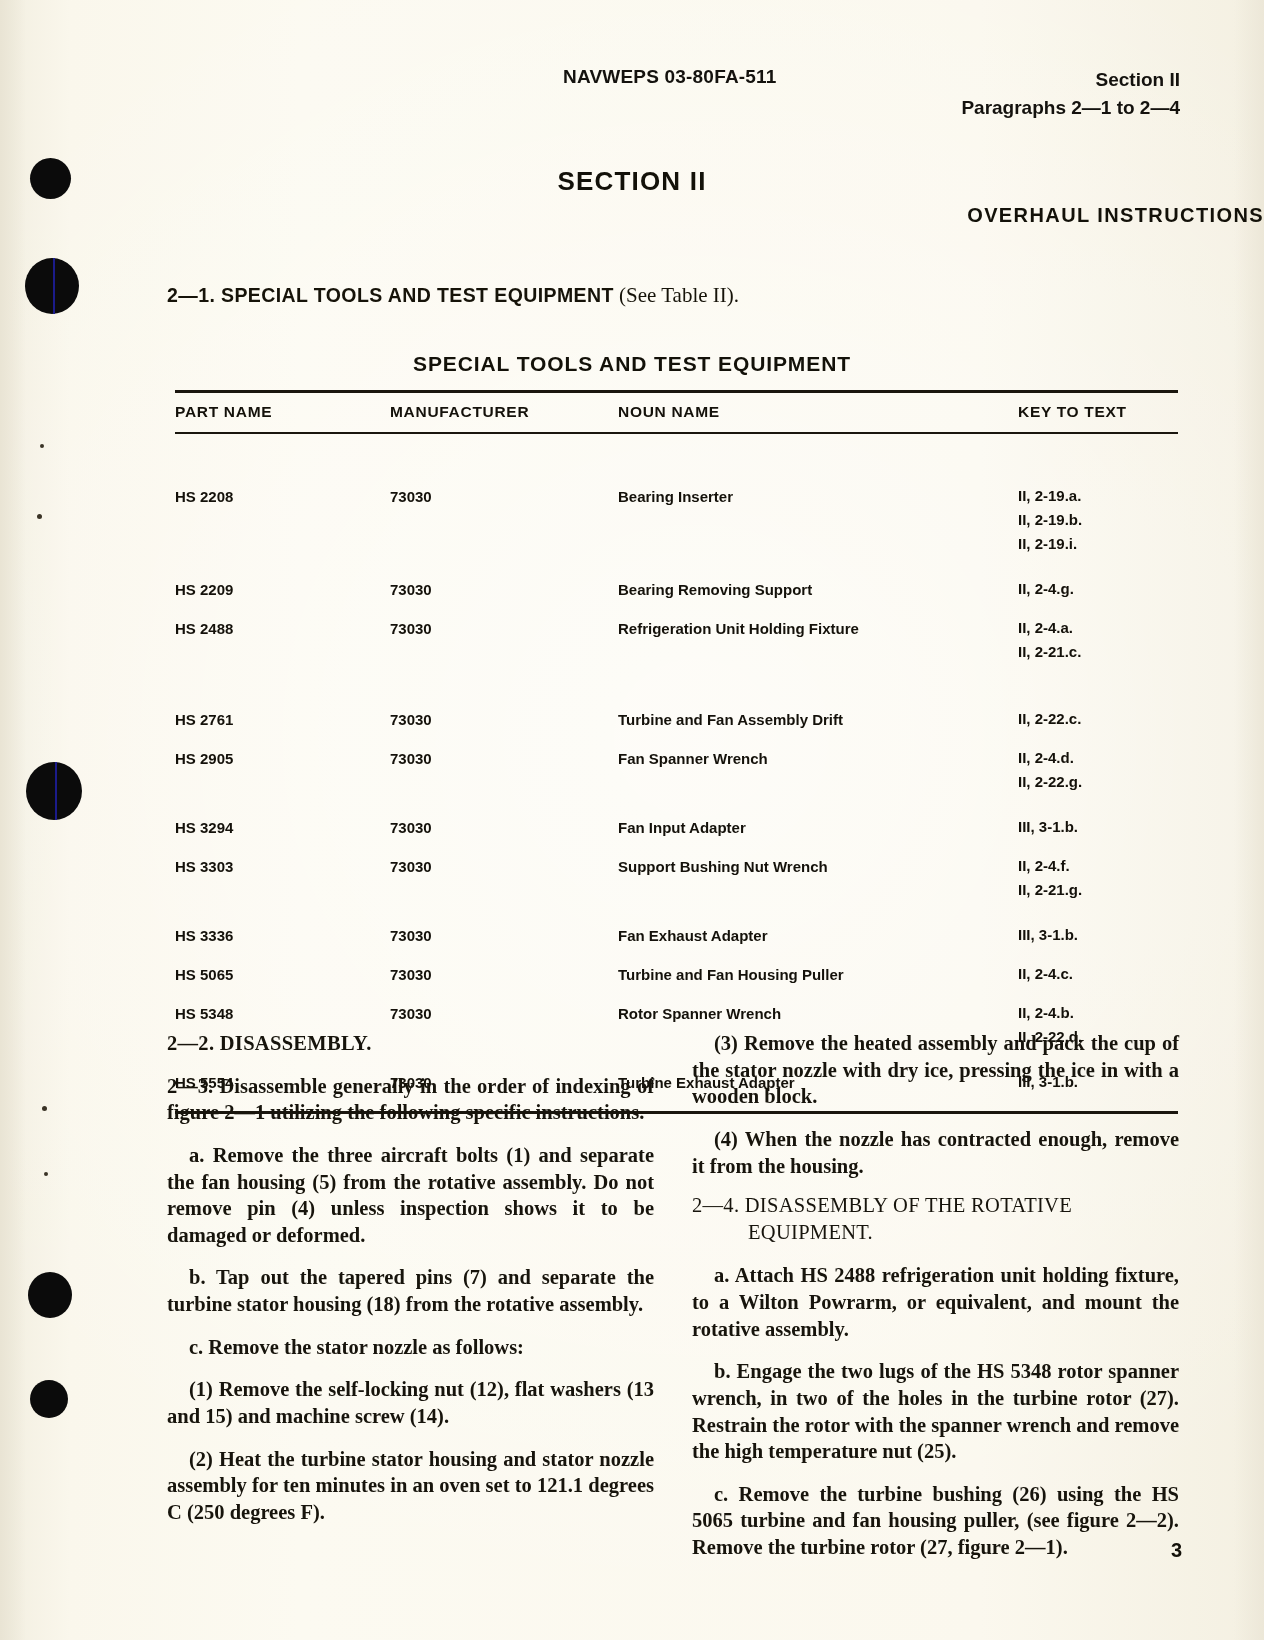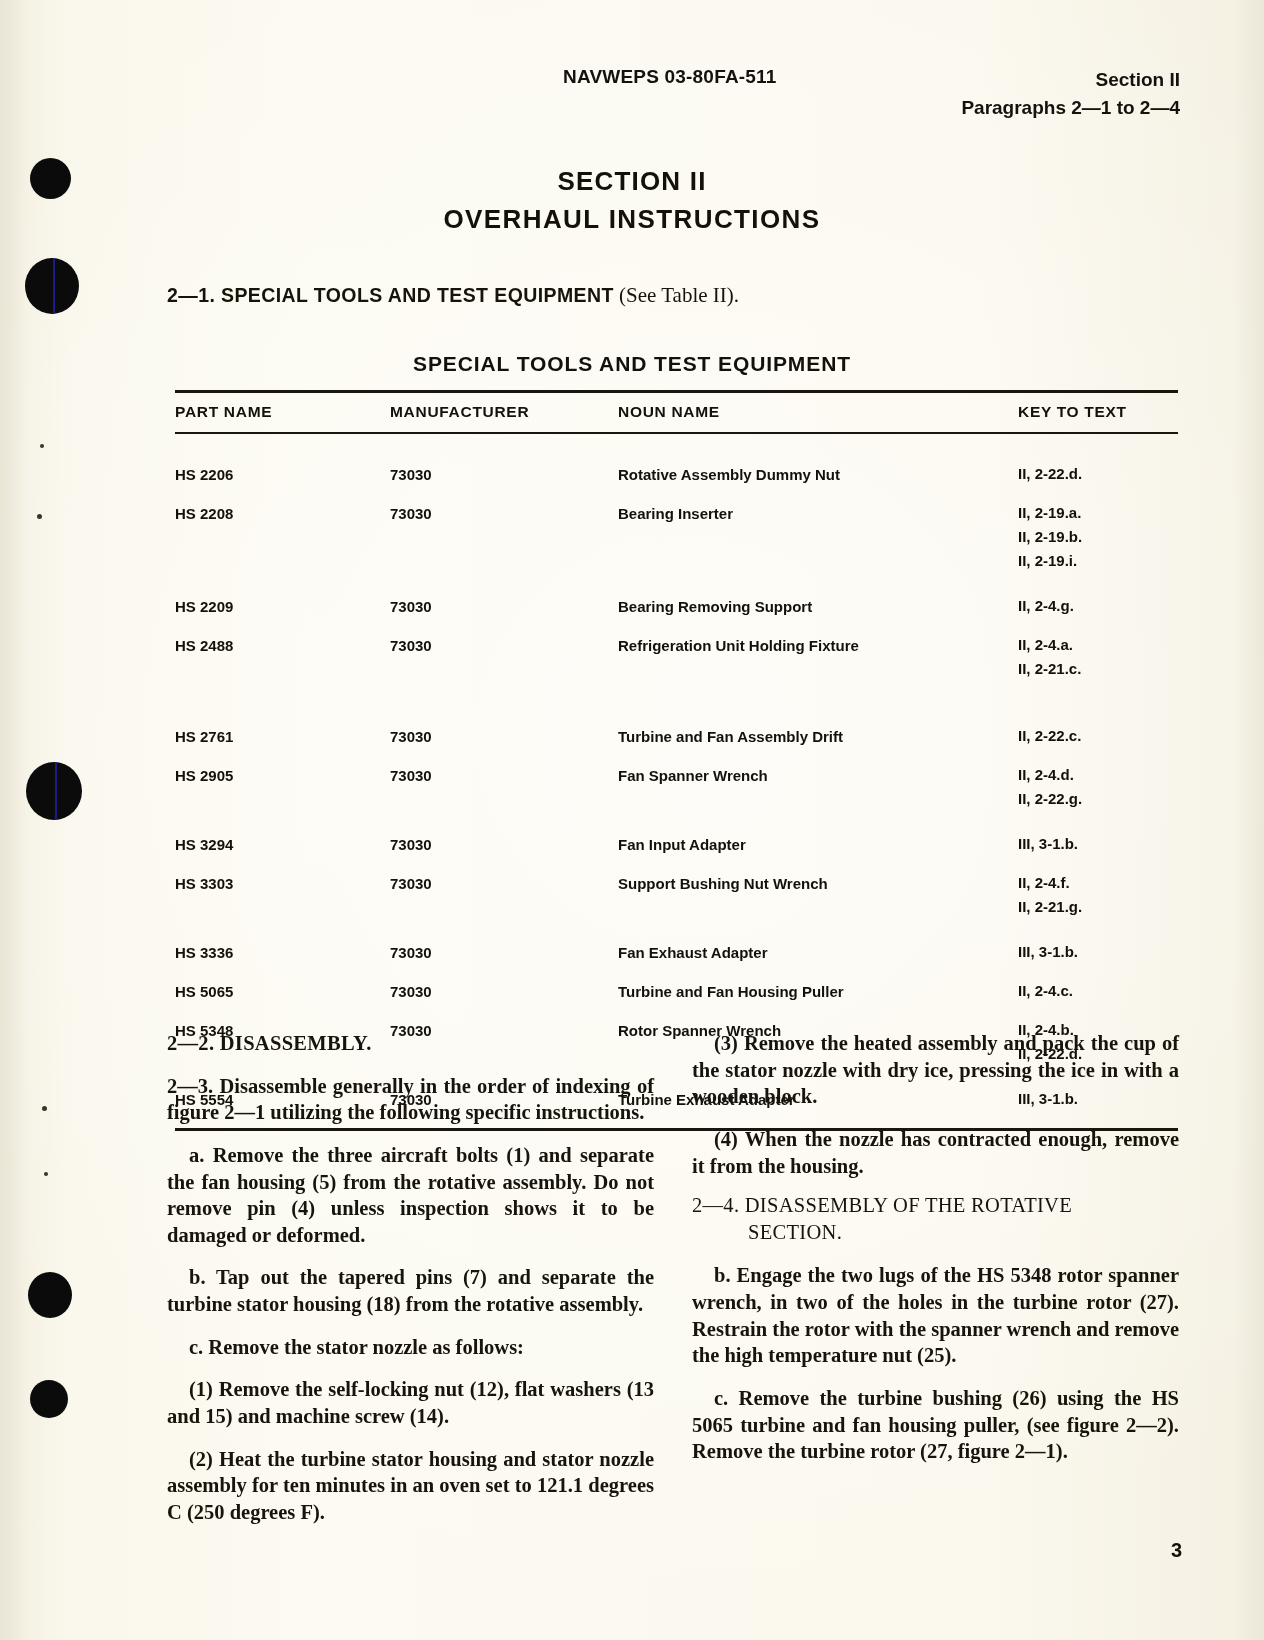--- a/index.html
+++ b/index.html
@@ -97,21 +97,21 @@
   .sec-title {
     position: absolute;
     left: 0; right: 0;
     text-align: center;
     font-family: "Liberation Sans", sans-serif;
     font-weight: bold;
     color: #131109;
     letter-spacing: 1.2px;
   }
   #sec-num   { top: 166px; font-size: 26px; }
-  #sec-name  { top: 204px; font-size: 26px; letter-spacing: 1.4px; }
+  #sec-name  { top: 204px; font-size: 20px; letter-spacing: 1.4px; text-align: right; }
 
   .para-2-1 {
     position: absolute;
     top: 283px;
     left: 167px;
     font-size: 21px;
     color: #161309;
   }
   .para-2-1 .bold-sans {
     font-family: "Liberation Sans", sans-serif;
@@ -307,28 +307,20 @@
       <colgroup>
         <col class="col-part">
           <col class="col-mfr">
           <col class="col-noun">
           <col class="col-key">
       </colgroup>
       <tbody id="table-body">
           <tr class="rowspacer">
             <td colspan="4"></td>
           </tr>
-          <tr class="datarow">
-            <td class="c-part">HS 2206</td>
-            <td class="c-mfr">73030</td>
-            <td class="c-noun">Rotative  Assembly  Dummy  Nut</td>
-            <td class="c-key">
-              <span class="keyline" style="padding-top: 0px;">II, 2-22.d.</span>
-            </td>
-          </tr>
           <tr>
             <td colspan="4" style="height:22px"></td>
           </tr>
           <tr class="datarow">
             <td class="c-part">HS 2208</td>
             <td class="c-mfr">73030</td>
             <td class="c-noun">Bearing  Inserter</td>
             <td class="c-key">
               <span class="keyline" style="padding-top: 0px;">II, 2-19.a.</span>
               <span class="keyline" style="padding-top: 9px;">II, 2-19.b.</span>
@@ -470,22 +462,23 @@
       <p class="indent artifact-c">c. Remove the stator nozzle as follows:</p>
       <p class="indent">(1) Remove the self-locking nut (12), flat washers (13 and 15) and machine screw (14).</p>
       <p class="indent">(2) Heat the turbine stator housing and stator nozzle assembly for ten minutes in an oven set to 121.1 degrees C (250 degrees F).</p>
     </div>
 
     <div class="col col-right">
       <p class="indent">(3) Remove the heated assembly and pack the cup of the stator nozzle with dry ice, pressing the ice in with a wooden block.</p>
       <p class="indent">(4) When the nozzle has contracted enough, remove it from the housing.</p>
       <div class="head-caps-serif">
         <span>2—4. DISASSEMBLY OF THE ROTATIVE</span>
-        <span class="cont">SECTION.</span>
+        <span class="cont">EQUIPMENT.</span>
       </div>
+      <p class="indent">a. Attach HS 2488 refrigeration unit holding fixture, to a Wilton Powrarm, or equivalent, and mount the rotative assembly.</p>
       <p class="indent">b. Engage the two lugs of the HS 5348 rotor spanner wrench, in two of the holes in the turbine rotor (27). Restrain the rotor with the spanner wrench and remove the high temperature nut (25).</p>
       <p class="indent">c. Remove the turbine bushing (26) using the HS 5065 turbine and fan housing puller, (see figure 2—2). Remove the turbine rotor (27, figure 2—1).</p>
     </div>
 
   </div>
 
   <div class="folio">3</div>
 
 </div>
 

